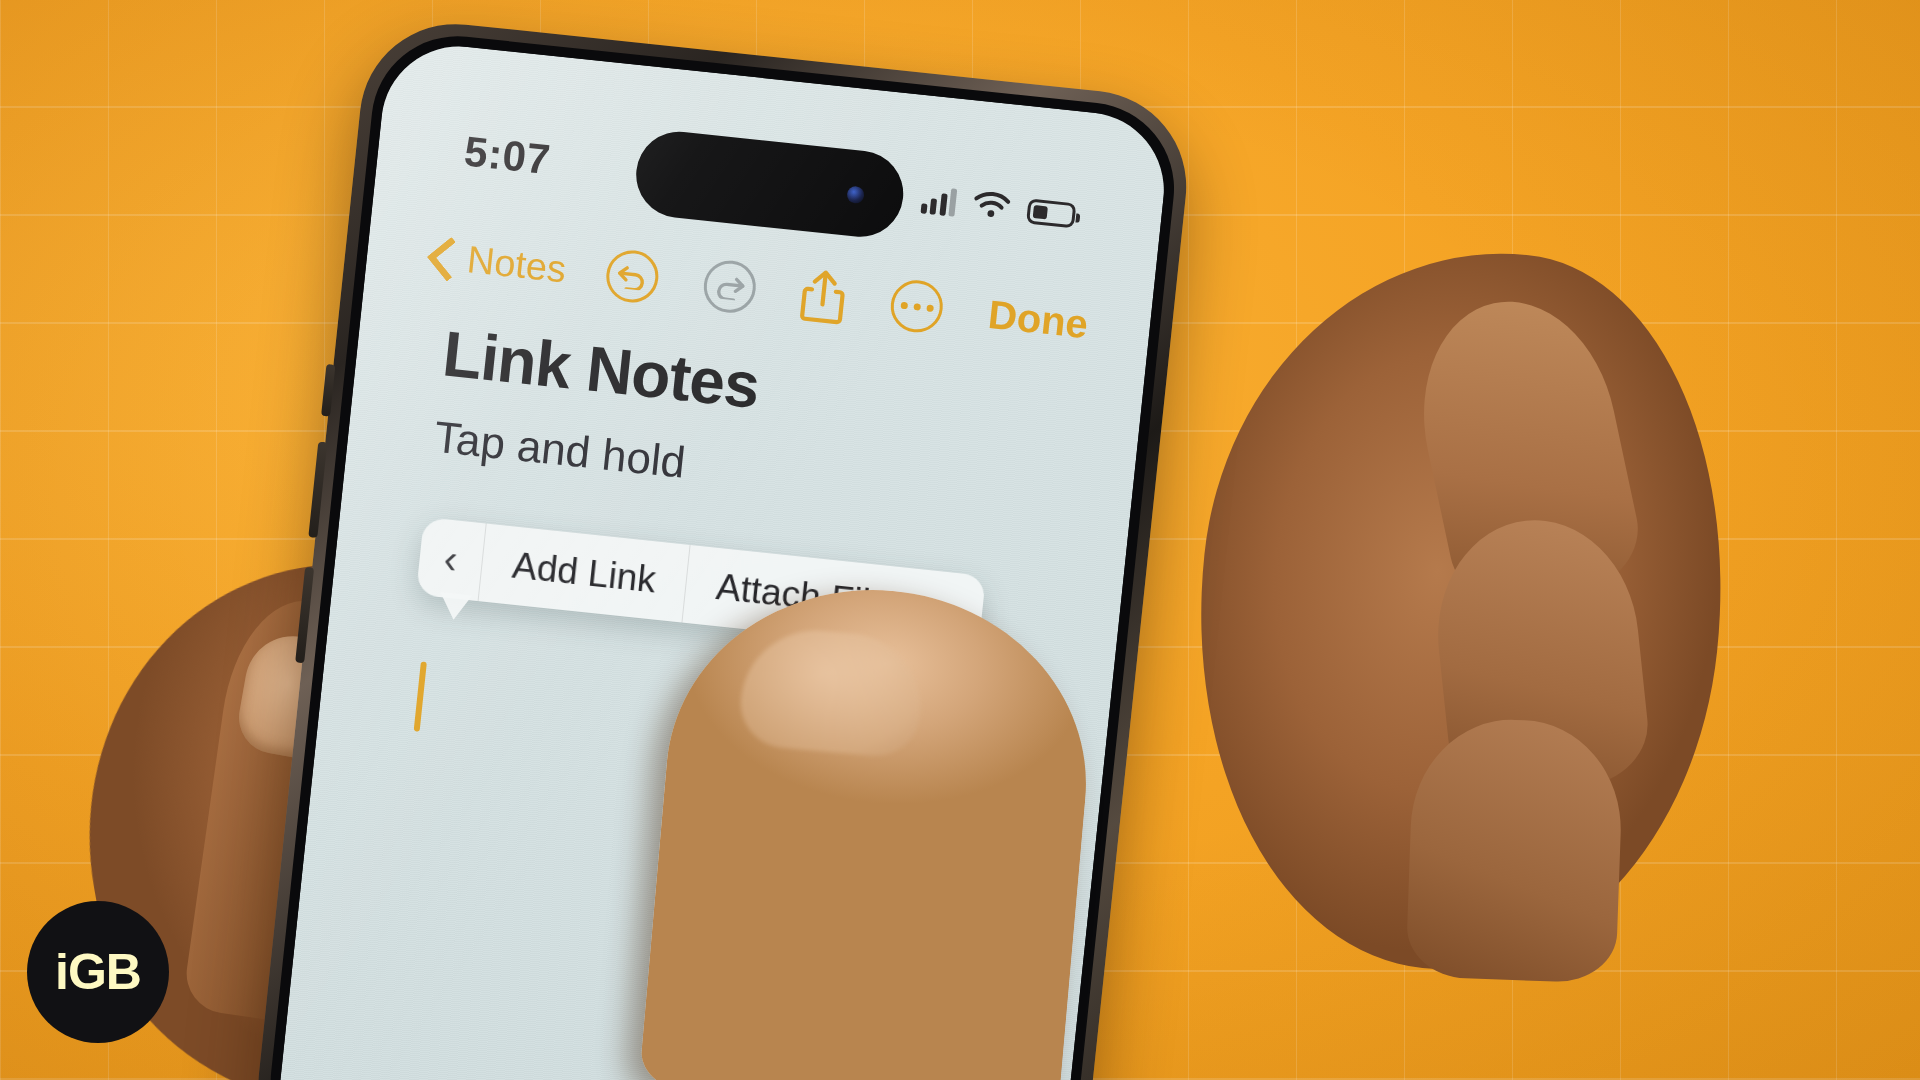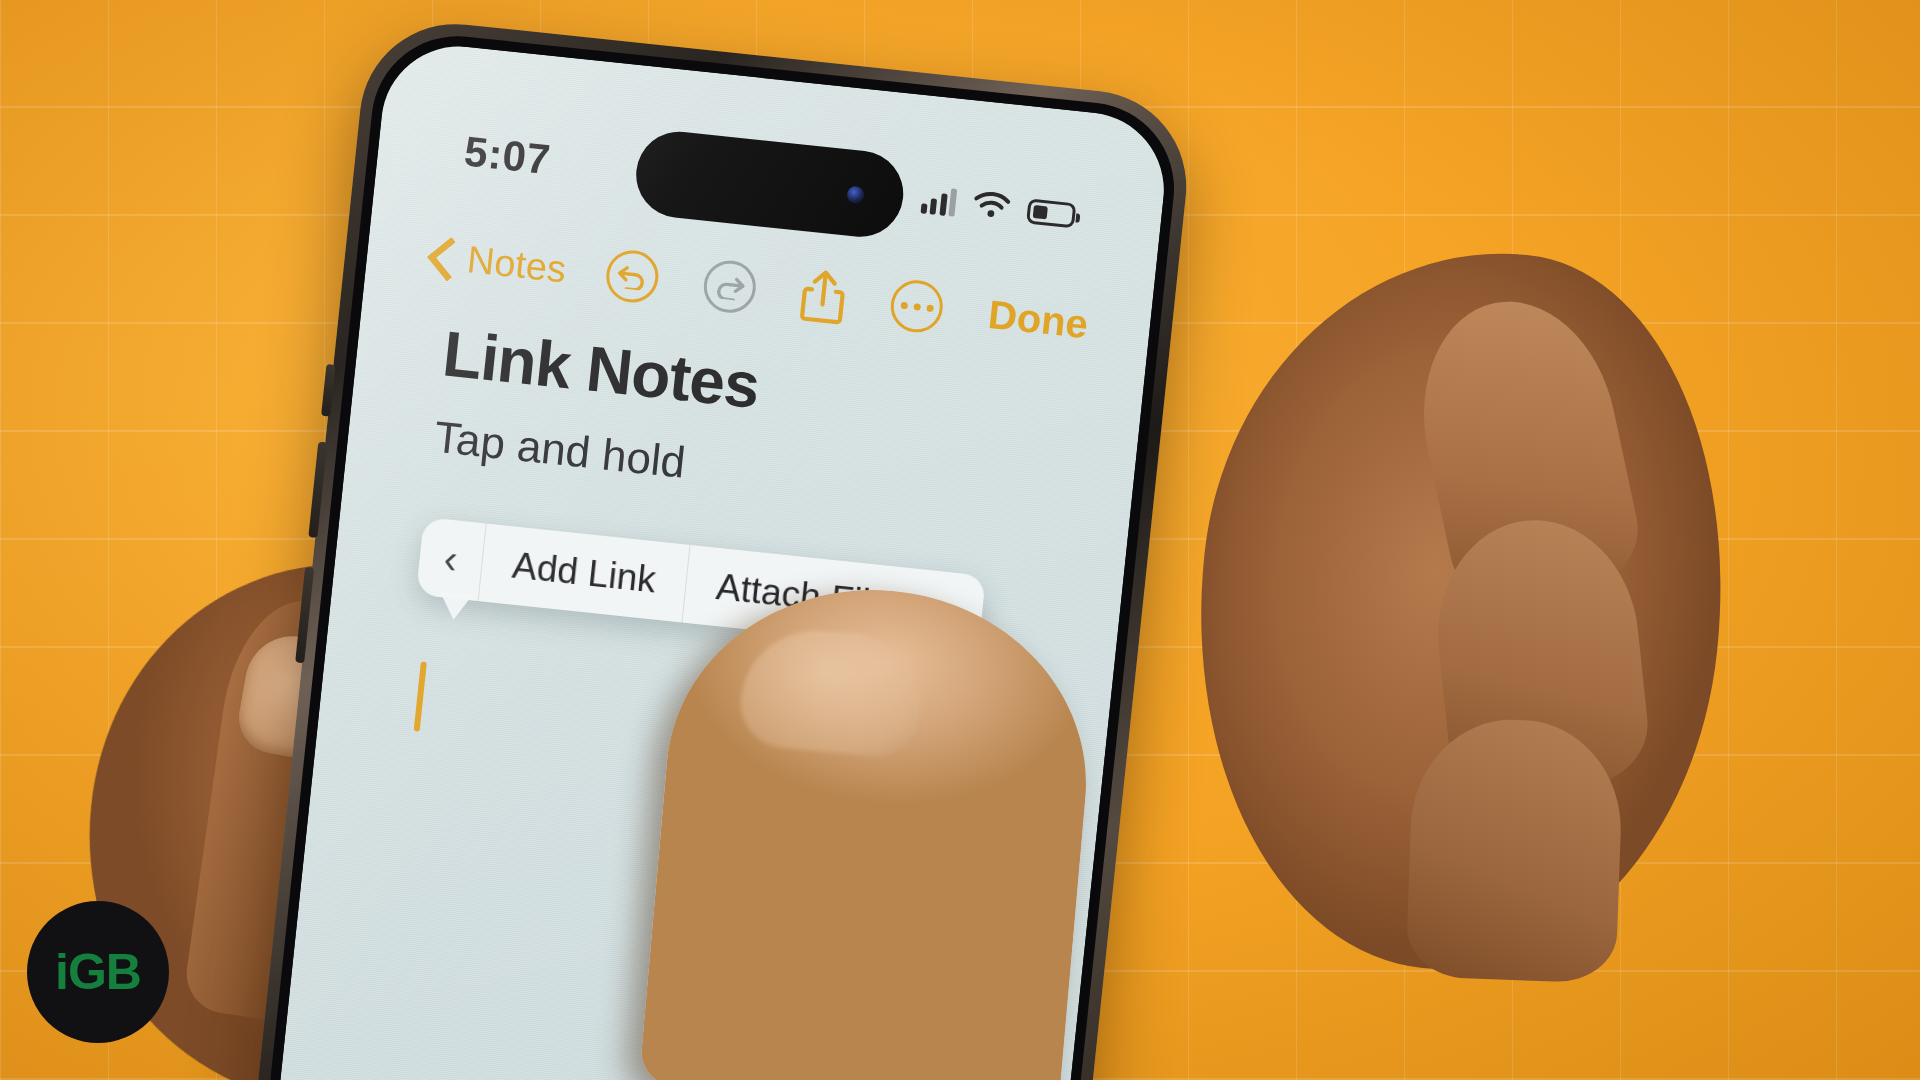--- a/index.html
+++ b/index.html
@@ -251,21 +251,21 @@
 
   
   #logo-badge{
     position:absolute; left:27px; bottom:37px;
     width:142px; height:142px; border-radius:50%;
     background:#111114;
     display:flex; align-items:center; justify-content:center;
     z-index:60;
   }
   #logo-text{
-    color:#15803d; font-size:50px; font-weight:700; letter-spacing:-1px;
+    color:#fef9c3; font-size:50px; font-weight:700; letter-spacing:-1px;
     font-family:"Liberation Sans", sans-serif;
   }
 </style>
 </head>
 <body>
 
 <div id="backdrop"></div>
 <div id="vignette"></div>
 
 <div class="hand" id="hand-right"></div>

